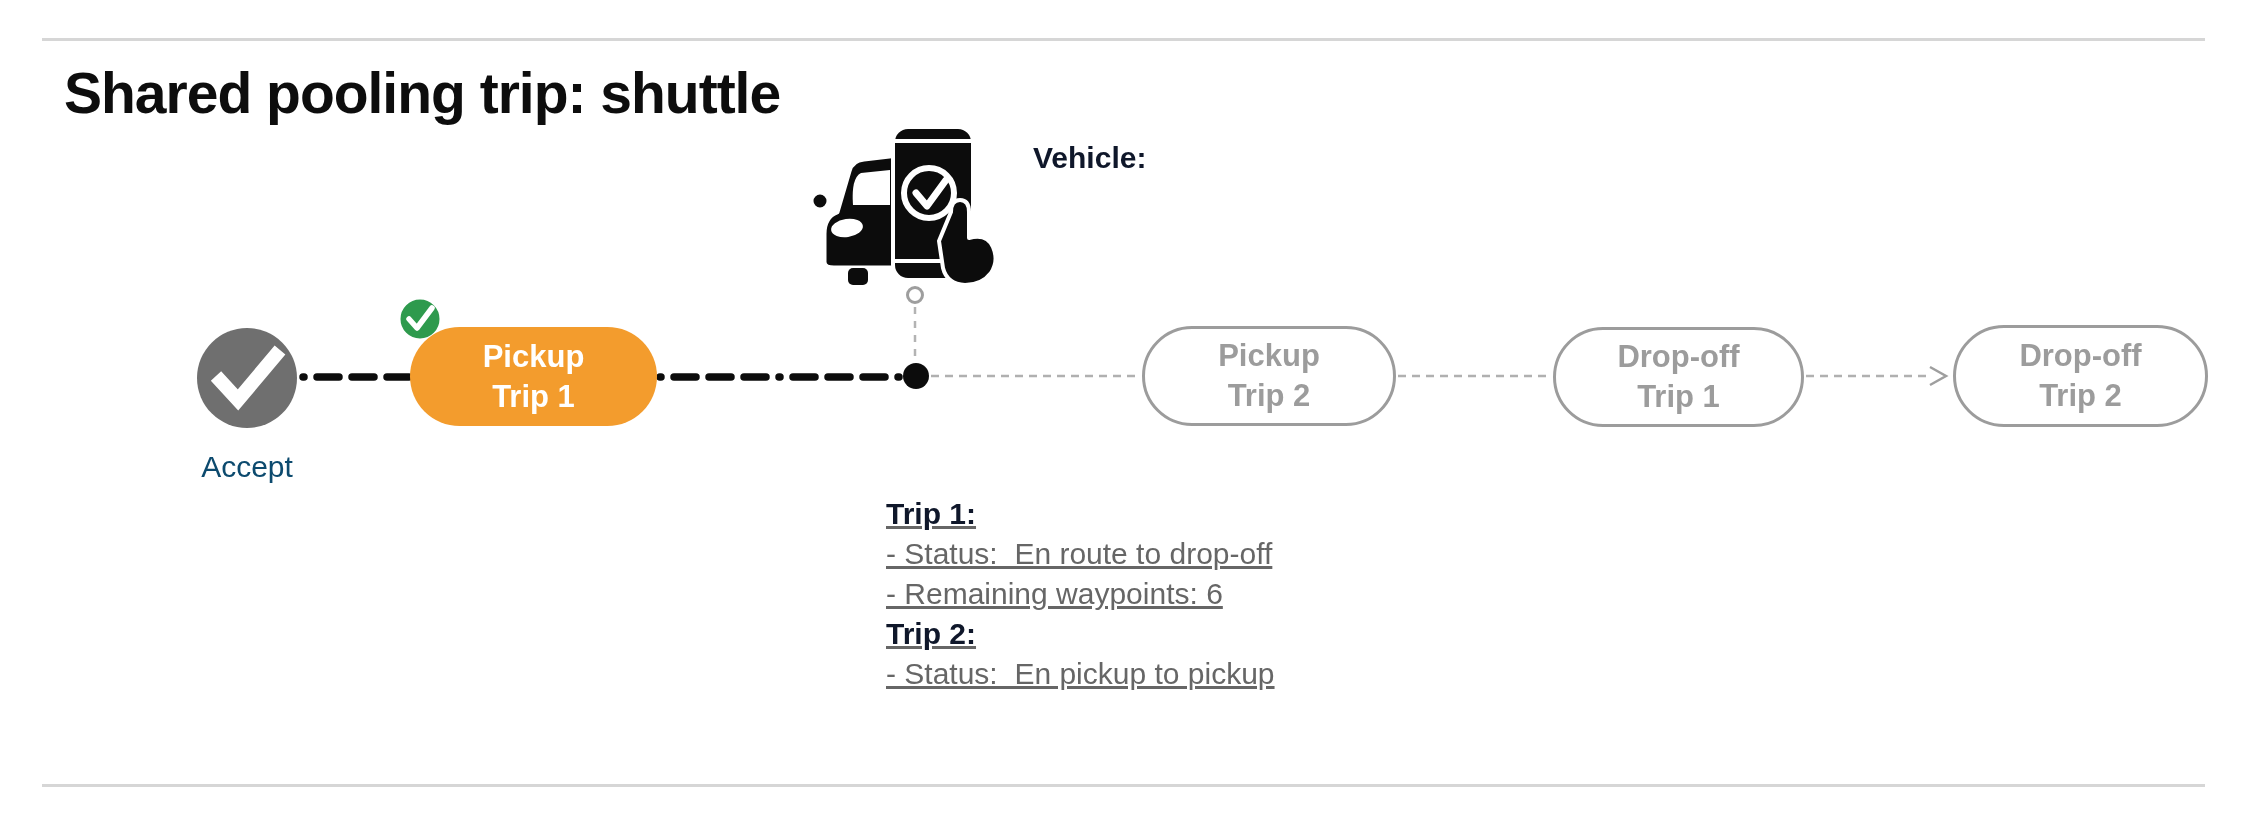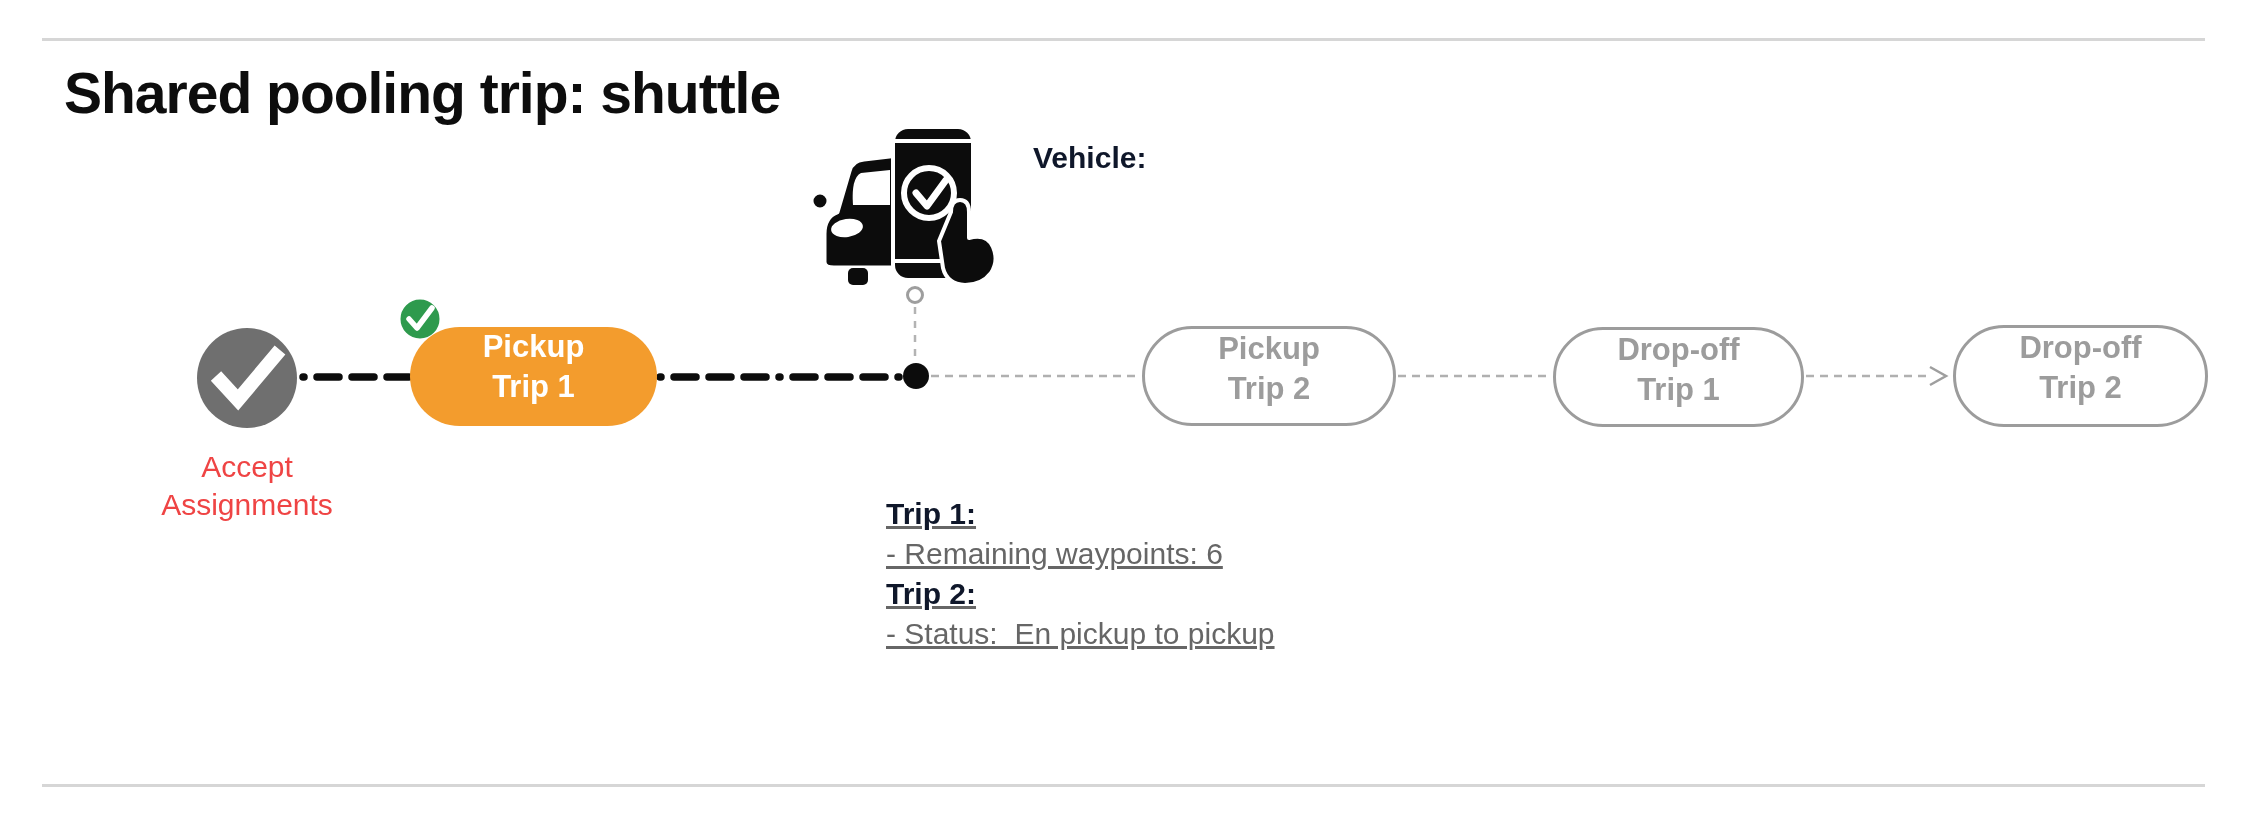--- a/index.html
+++ b/index.html
@@ -10,32 +10,32 @@
   .rule{position:absolute;left:42px;width:2163px;height:3px;background:#d6d6d6;}
   .rule.top{top:38px;}
   .rule.bottom{top:784px;}
   .page-title{
     position:absolute;left:64px;top:60px;font-size:57px;font-weight:bold;
     color:#0d0d0d;letter-spacing:-1px;white-space:nowrap;
   }
   svg.layer{position:absolute;left:0;top:0;}
   .pill{
     position:absolute;box-sizing:border-box;border-radius:60px;
-    display:flex;flex-direction:column;align-items:center;
+    display:flex;flex-direction:column;align-items:center;justify-content:center;
     font-size:31px;font-weight:bold;line-height:40px;text-align:center;
   }
   .pill.active{background:#F39C2D;color:#ffffff;}
   .pill.upcoming{background:#ffffff;border:3px solid #9C9C9C;color:#9C9C9C;}
   .pill-pickup-1{left:410px;top:327px;width:247px;height:99px;}
   .pill-pickup-2{left:1142px;top:326px;width:254px;height:100px;}
   .pill-dropoff-1{left:1553px;top:327px;width:251px;height:100px;}
   .pill-dropoff-2{left:1953px;top:325px;width:255px;height:102px;}
   .node-label{
     position:absolute;left:97px;top:448px;width:300px;text-align:center;
-    font-size:30px;line-height:38px;color:#ef4444;
+    font-size:30px;line-height:38px;color:#0c4a6e;
   }
   .info-block{position:absolute;font-size:30px;line-height:40px;color:#666666;}
   .info-block .line{white-space:pre-wrap;}
   .info-block .bold{font-weight:bold;color:#0f172a;}
   .vehicle-block{left:1033px;top:138px;}
   .trips-block{left:886px;top:494px;text-decoration:underline;}
 </style>
 </head>
 <body>
 
@@ -103,27 +103,27 @@
     <span>Drop-off</span>
     <span>Trip 1</span>
   </div>
   <div class="pill upcoming pill-dropoff-2">
     <span>Drop-off</span>
     <span>Trip 2</span>
   </div>
 
   <div class="node-label">
     <div>Accept</div>
-    <div>Assignments</div>
   </div>
 
   <div class="info-block vehicle-block">
     <div class="line bold">Vehicle:</div>
   </div>
 
   <div class="info-block trips-block">
     <div class="line bold">Trip 1:</div>
+    <div class="line">- Status:  En route to drop-off</div>
     <div class="line">- Remaining waypoints: 6</div>
     <div class="line bold">Trip 2:</div>
     <div class="line">- Status:  En pickup to pickup</div>
   </div>
 
 </div>
 
 </body></html>

